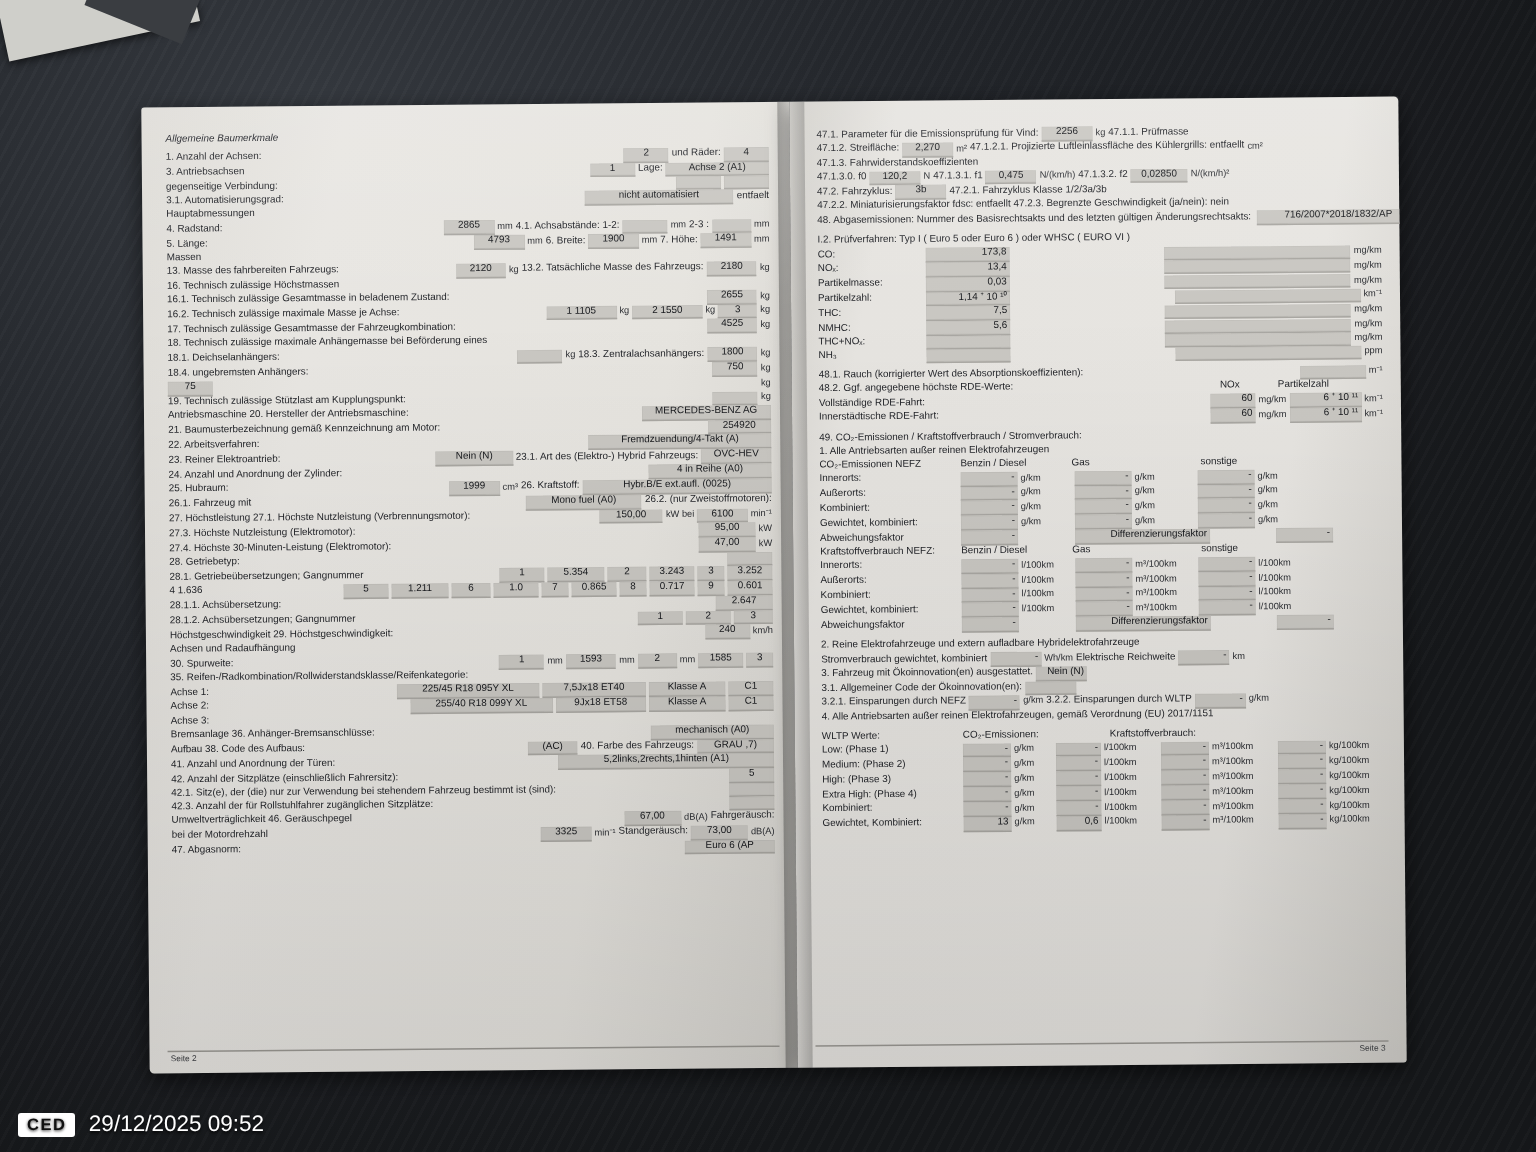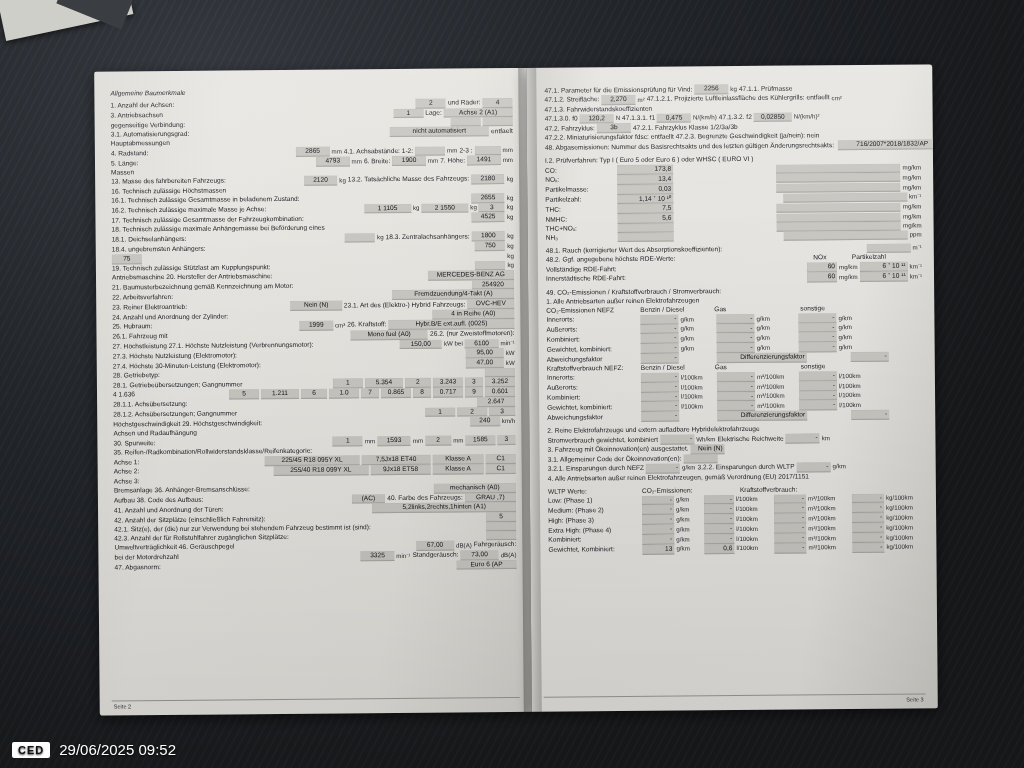--- a/index.html
+++ b/index.html
@@ -811,14 +811,14 @@
     <div class="footrule"></div>
     <div class="footer">Seite 3</div>
   </div>
 
   <div class="spine"></div>
   <div class="shadeTop"></div>
 </div>
 
 <div class="stamp">
   <span class="badge">CED</span>
-  <span>29/06/2025 09:52</span>
+  <span>29/12/2025 09:52</span>
 </div>
 
 </body></html>

